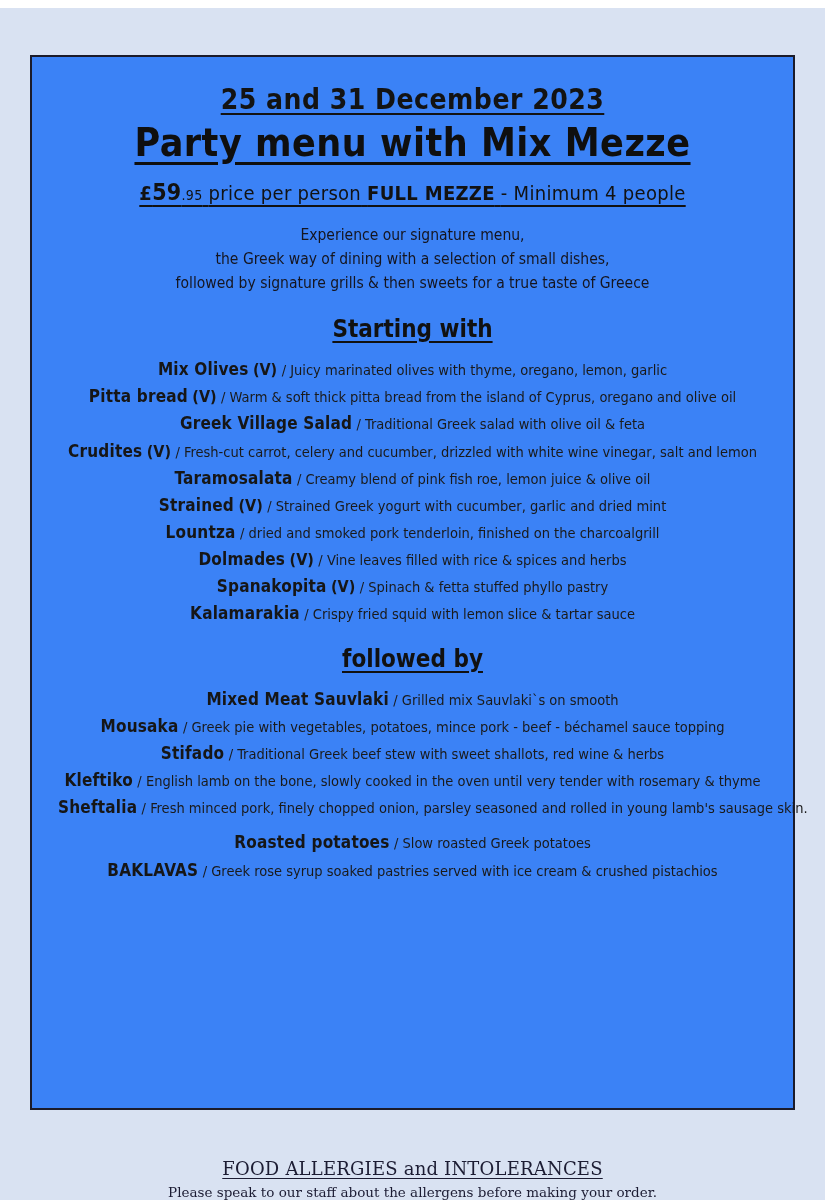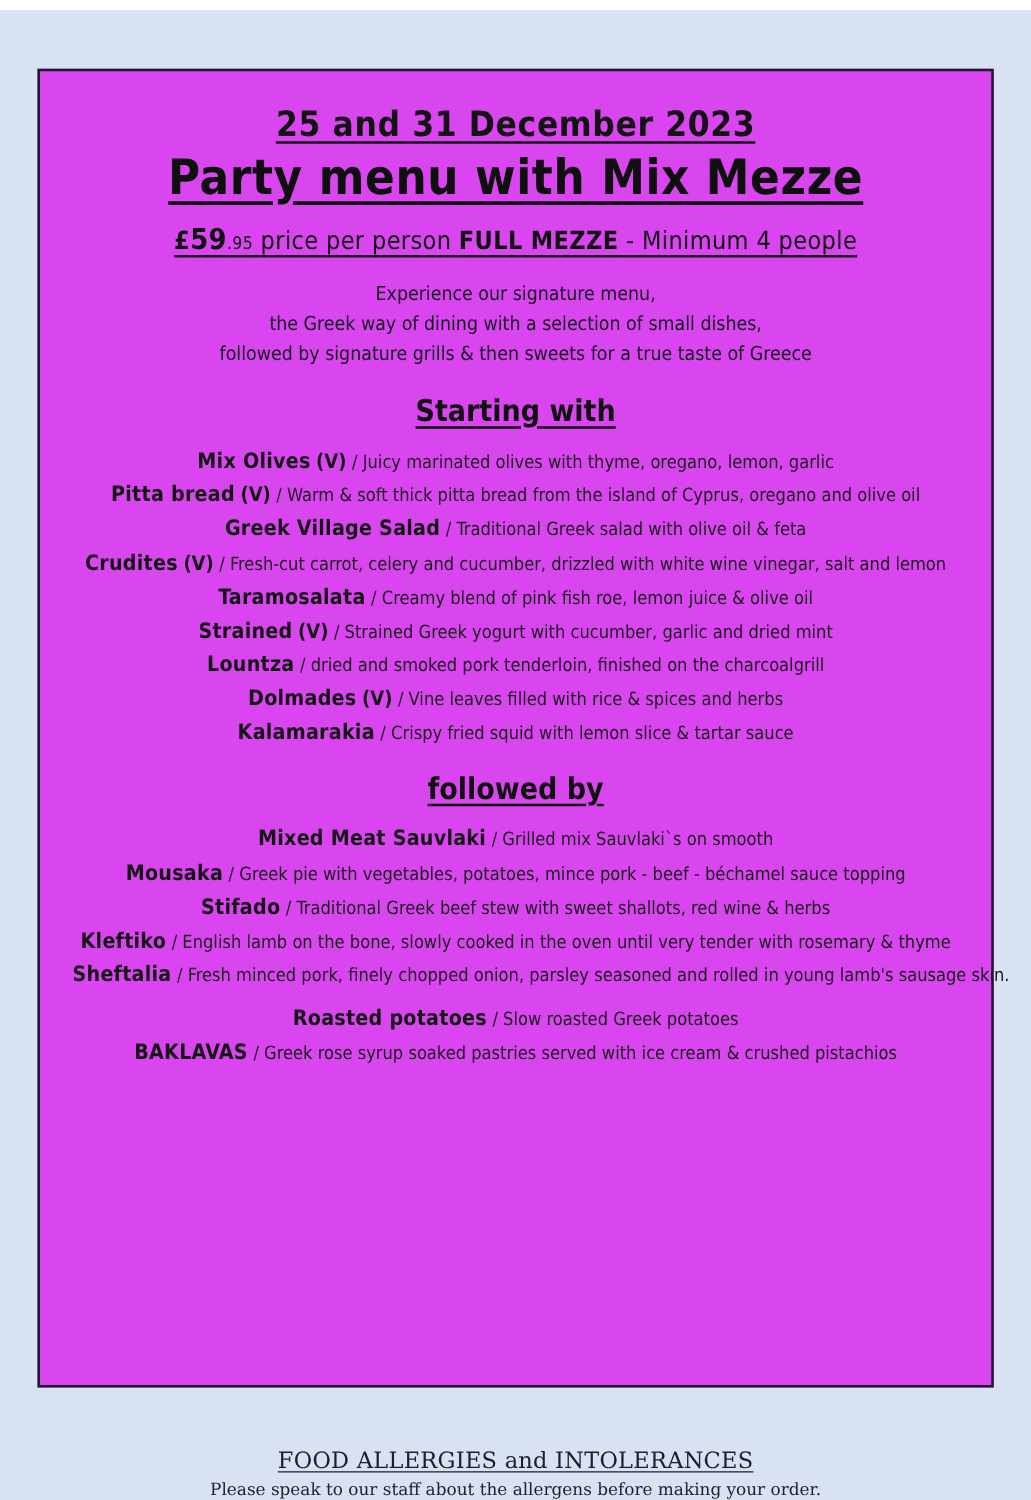--- a/index.html
+++ b/index.html
@@ -22,21 +22,21 @@
     height: 1200px;
     background: #d9e2f2;
     padding: 8px 0 0 0;
   }
   .sheet {
     position: absolute;
     left: 30px;
     top: 55px;
     width: 765px;
     height: 1055px;
-    background: #d946ef;
+    background: #3b82f6;
     border: 2px solid #1b1b2a;
   }
   .inner {
     padding: 22px 26px 10px 26px;
     text-align: center;
   }
 
   
   .date-line {
     font-family: "DejaVu Sans Condensed", "Liberation Sans Narrow", "Liberation Sans", sans-serif;
@@ -169,20 +169,21 @@
       <div class="section-head">Starting with</div>
 
       <div class="item"><span class="nm">Mix Olives</span> <span class="veg">(V)</span> <span class="desc">/ Juicy marinated olives with thyme, oregano, lemon, garlic</span></div>
       <div class="item"><span class="nm">Pitta bread</span> <span class="veg">(V)</span> <span class="desc">/ Warm &amp; soft thick pitta bread from the island of Cyprus, oregano and olive oil</span></div>
       <div class="item"><span class="nm">Greek Village Salad</span> <span class="veg"></span> <span class="desc">/ Traditional Greek salad with olive oil &amp; feta</span></div>
       <div class="item"><span class="nm">Crudites</span> <span class="veg">(V)</span> <span class="desc">/ Fresh-cut carrot, celery and cucumber, drizzled with white wine vinegar, salt and lemon</span></div>
       <div class="item"><span class="nm">Taramosalata</span> <span class="veg"></span> <span class="desc">/ Creamy blend of pink fish roe, lemon juice &amp; olive oil</span></div>
       <div class="item"><span class="nm">Strained</span> <span class="veg">(V)</span> <span class="desc">/ Strained Greek yogurt with cucumber, garlic and dried mint</span></div>
       <div class="item"><span class="nm">Lountza</span> <span class="veg"></span> <span class="desc">/ dried and smoked pork tenderloin, finished on the charcoalgrill</span></div>
       <div class="item"><span class="nm">Dolmades</span> <span class="veg">(V)</span> <span class="desc">/ Vine leaves filled with rice &amp; spices and herbs</span></div>
+      <div class="item"><span class="nm">Spanakopita</span> <span class="veg">(V)</span> <span class="desc">/ Spinach &amp; fetta stuffed phyllo pastry</span></div>
       <div class="item"><span class="nm">Kalamarakia</span> <span class="veg"></span> <span class="desc">/ Crispy fried  squid with lemon slice &amp; tartar sauce</span></div>
 
       <div class="section-head small-gap">followed by</div>
 
       <div class="item"><span class="nm">Mixed Meat Sauvlaki</span> <span class="desc">/ Grilled mix Sauvlaki`s on smooth</span></div>
       <div class="item"><span class="nm">Mousaka</span> <span class="desc">/ Greek pie with vegetables, potatoes, mince pork - beef - béchamel sauce topping</span></div>
       <div class="item"><span class="nm">Stifado</span> <span class="desc">/ Traditional Greek beef stew with sweet shallots, red wine &amp; herbs</span></div>
       <div class="item"><span class="nm">Kleftiko</span> <span class="desc">/ English lamb on the bone, slowly cooked in the oven until very tender with rosemary &amp; thyme</span></div>
       <div class="item"><span class="nm">Sheftalia</span> <span class="desc">/ Fresh minced pork, finely chopped onion, parsley seasoned and rolled in young lamb's sausage skin.</span></div>
       <div class="item" style="margin-top:10px;"><span class="nm">Roasted potatoes</span> <span class="desc">/ Slow roasted Greek potatoes</span></div>

